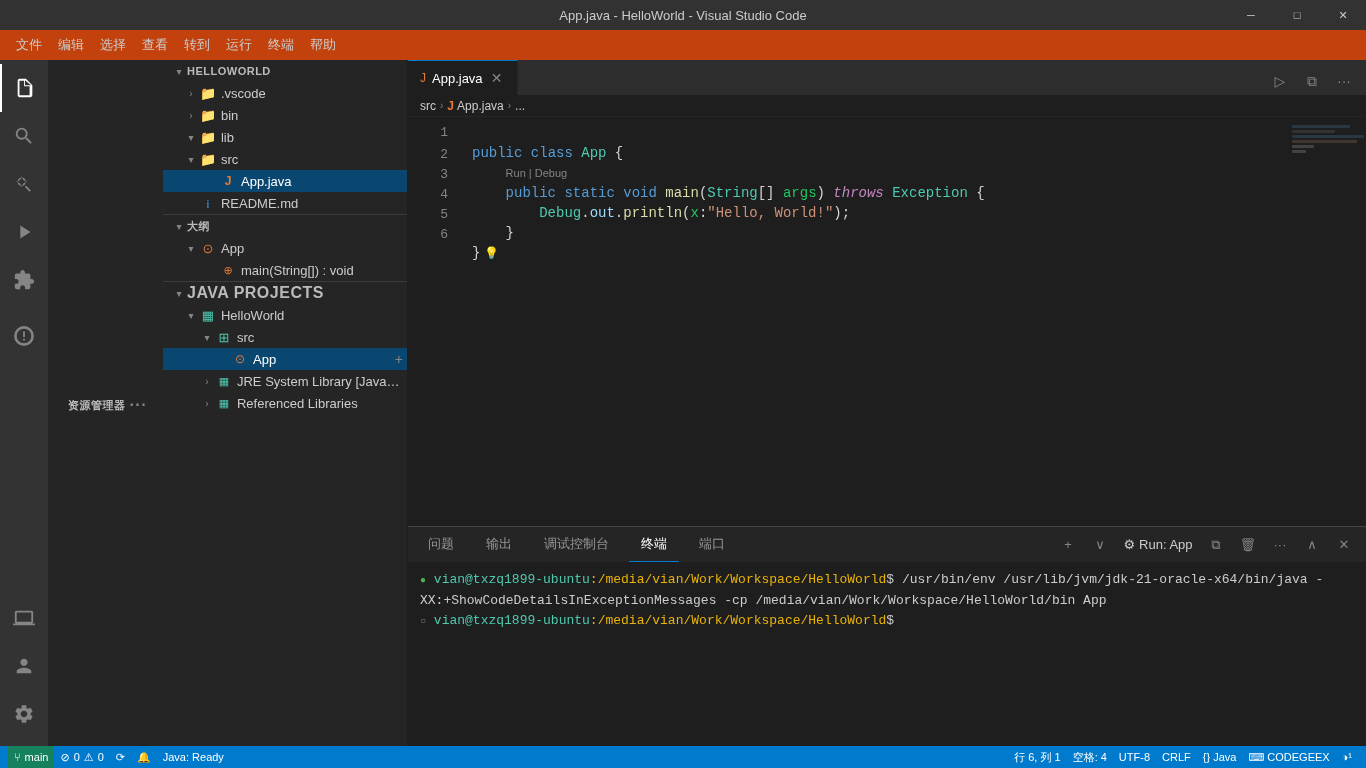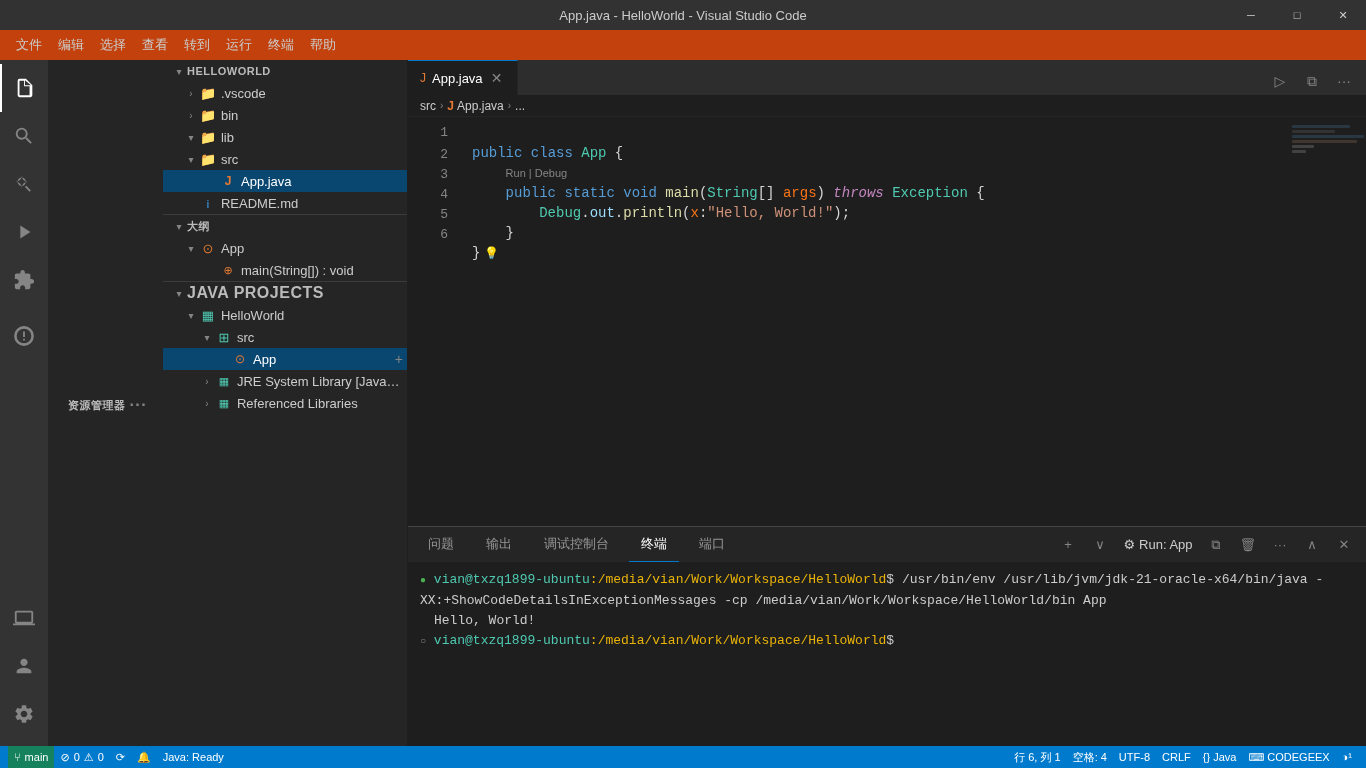--- a/index.html
+++ b/index.html
@@ -249,21 +249,21 @@
       font-size: 14px;
       line-height: 20px;
       position: relative;
     }
 
     
     .kw { color: #569cd6; }
     .kw2 { color: #c586c0; font-style: italic; }
     .fn { color: #dcdcaa; }
     .str { color: #ce9178; }
-    .param { color: #f97316; }
+    .param { color: #22c55e; }
     .cls { color: #4ec9b0; }
     .var { color: #9cdcfe; }
 
     .run-debug-hint {
       color: #858585;
       font-size: 11px;
       font-family: 'Segoe UI', sans-serif;
     }
 
     
@@ -688,23 +688,20 @@
           <div class="panel-action-btn">∧</div>
           <div class="panel-action-btn">✕</div>
         </div>
       </div>
 
       <div id="terminal-content">
         <div>
           <span class="term-dot-green">●</span>
           <span class="term-prompt"> vian@txzq1899-ubuntu</span><span class="term-path">:/media/vian/Work/Workspace/HelloWorld</span><span class="term-cmd">$ /usr/bin/env /usr/lib/jvm/jdk-21-oracle-x64/bin/java -XX:+ShowCodeDetailsInExceptionMessages -cp /media/vian/Work/Workspace/HelloWorld/bin App</span>
         </div>
-        <div style="padding-left:14px;">
-          <span class="term-output">Hello, World!</span>
-        </div>
         <div>
           <span class="term-dot-white">○</span>
           <span class="term-prompt"> vian@txzq1899-ubuntu</span><span class="term-path">:/media/vian/Work/Workspace/HelloWorld</span><span class="term-cmd">$</span>
         </div>
       </div>
     </div>
 
   </div>
 </div>
 

